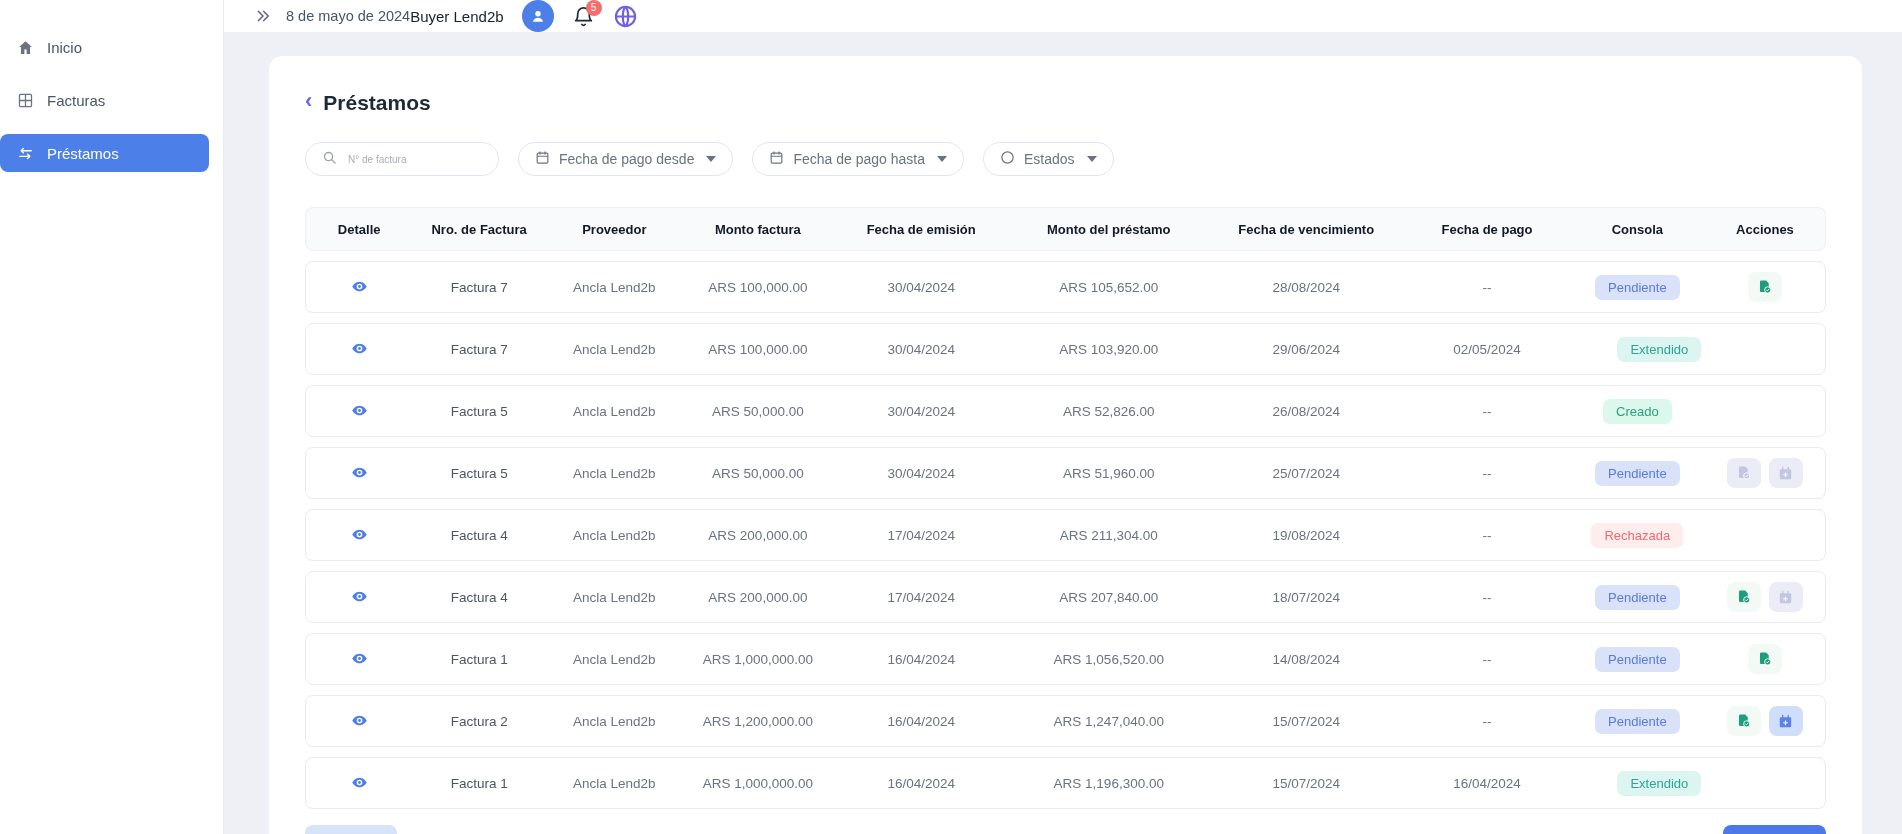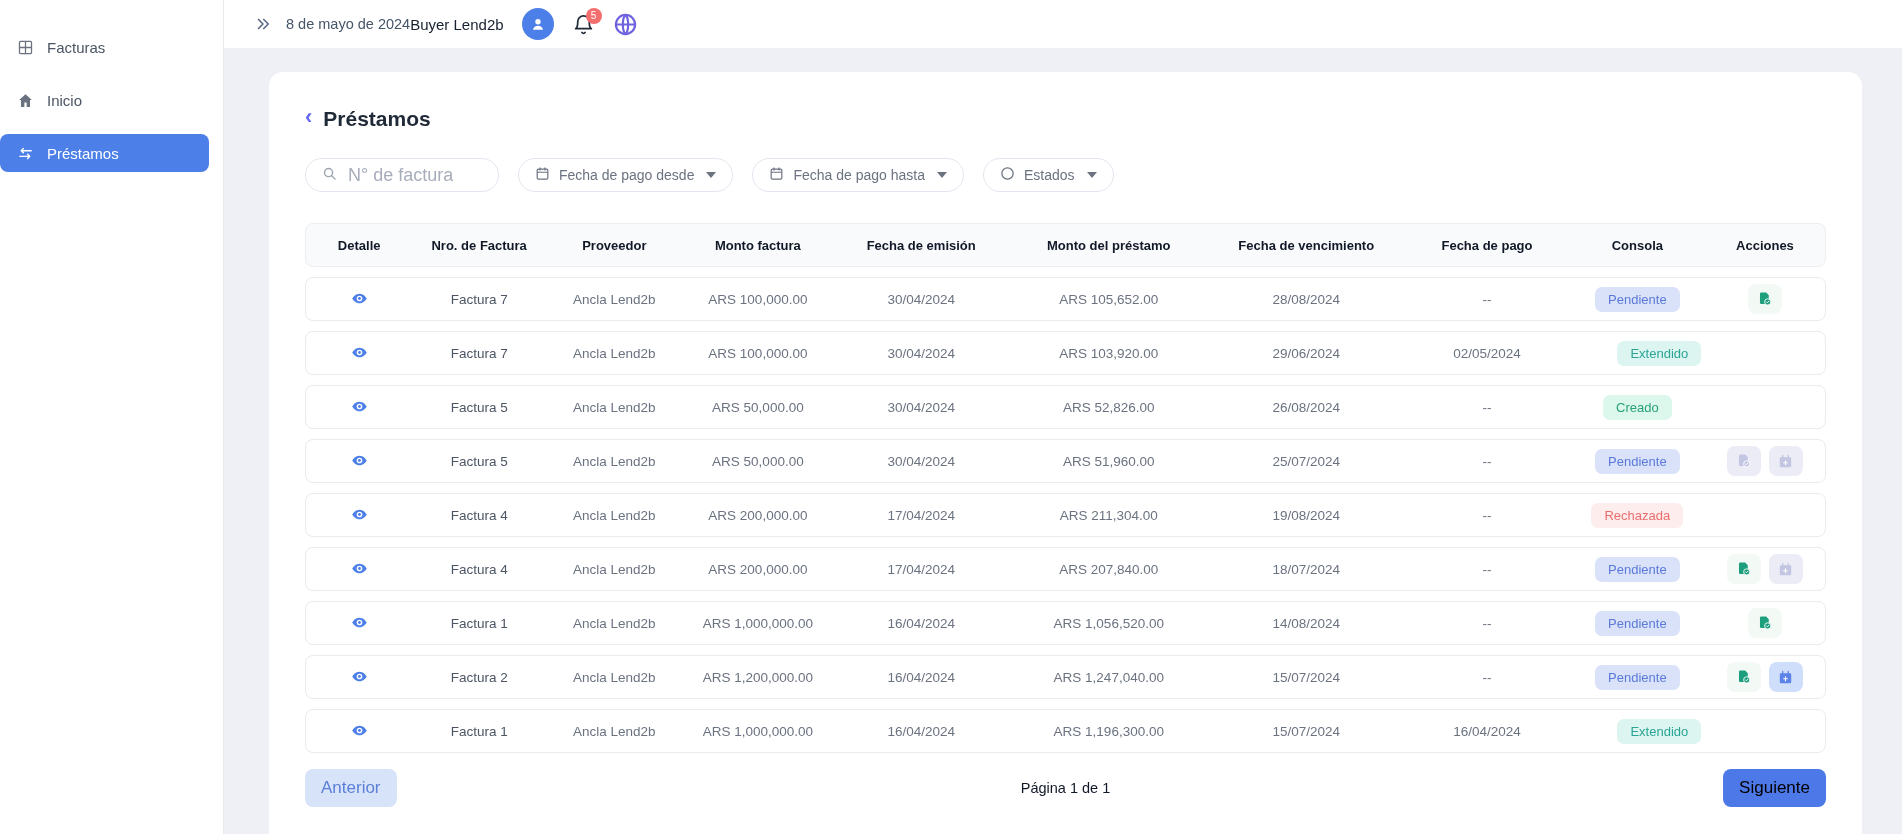--- a/index.html
+++ b/index.html
@@ -46,31 +46,31 @@
 
   .title-row { display:flex; align-items:center; gap:11px; margin:4px 0 27px; }
   .back-chevron { color:#6366f1; font-size:22px; font-weight:700; cursor:pointer; line-height:1; padding-bottom:3px; }
   .page-title { font-size:21px; font-weight:600; color:#1f2937; }
 
   
   .filters { display:flex; gap:19px; margin-bottom:31px; }
   .pill { height:34px; border:1px solid #e3e6ee; border-radius:17px; display:flex; align-items:center;
           gap:9px; padding:0 16px; background:#fff; font-size:14px; color:#6b7280; cursor:pointer; }
   .search-pill { width:194px; cursor:text; }
-  .search-pill input { border:none; outline:none; width:100%; font-size:18px; color:#374151;
+  .search-pill input { border:none; outline:none; width:100%; font-size:10px; color:#374151;
                        font-family:inherit; background:transparent; }
   .search-pill input::placeholder { color:#a7adba; }
   .caret { margin-left:3px; display:flex; }
 
   
   .grid { display:grid; grid-template-columns:7% 8.8% 9% 9.9% 11.6% 13.1% 12.9% 10.9% 8.9% 7.9%;
           align-items:center; }
   .thead { background:#f9fafb; border:1px solid #edeef2; border-radius:8px; height:44px;
            margin-bottom:10px; font-weight:700; font-size:13px; color:#111827; }
-  .trow { background:#fff; border:1px solid #e9ebf1; border-radius:8px; height:44px;
+  .trow { background:#fff; border:1px solid #e9ebf1; border-radius:8px; height:52px;
           margin-bottom:10px; font-size:13.5px; color:#6b7280; }
   .cell { text-align:center; overflow:hidden; white-space:nowrap; }
   .c-factura { color:#4b5563; }
   .eye-btn { background:none; border:none; cursor:pointer; padding:2px; display:inline-flex; }
   .badge { display:inline-block; padding:5px 13px; border-radius:7px; font-size:13px; }
   .badge-pendiente { background:#d9e2f8; color:#5b7ad9; }
   .badge-extendido { background:#dcf5f0; color:#2ba596;margin-left:44px; }
   .badge-creado    { background:#dcf7ec; color:#28a17b; }
   .badge-rechazada { background:#fdeded; color:#ea6d6d; }
   .actions { display:flex; justify-content:center; gap:8px; }
@@ -88,34 +88,34 @@
   .btn-prev { background:#d7e3f8; color:#5c80da; }
   .btn-next { background:#4d79e8; color:#000000; float:right; }
 </style>
 </head>
 <body>
 
 <aside class="sidebar">
   <nav class="nav">
     <div class="nav-item">
       <span class="nicon">
+        <svg viewBox="0 0 24 24" width="17" height="17" fill="#6b7280">
+            <path d="M12 3l9 8.2h-2.6V21h-4.8v-6.2h-3.2V21H5.6v-9.8H3z"></path>
+          </svg>
+      </span>
+      <span>Inicio</span>
+    </div>
+    <div class="nav-item">
+      <span class="nicon">
         <svg viewBox="0 0 24 24" width="17" height="17" fill="none" stroke="#6b7280" stroke-width="1.8">
             <rect x="3.5" y="3.5" width="17" height="17" rx="1.5"></rect>
             <path d="M3.5 12h17M12 3.5v17"></path>
           </svg>
       </span>
       <span>Facturas</span>
-    </div>
-    <div class="nav-item">
-      <span class="nicon">
-        <svg viewBox="0 0 24 24" width="17" height="17" fill="#6b7280">
-            <path d="M12 3l9 8.2h-2.6V21h-4.8v-6.2h-3.2V21H5.6v-9.8H3z"></path>
-          </svg>
-      </span>
-      <span>Inicio</span>
     </div>
     <div class="nav-item active">
       <span class="nicon">
         <svg viewBox="0 0 24 24" width="17" height="17" fill="none" stroke="#fff" stroke-width="2" stroke-linecap="round" stroke-linejoin="round">
             <path d="M20 8H6M9 5L6 8l3 3"></path>
             <path d="M4 16h14M15 13l3 3-3 3"></path>
           </svg>
       </span>
       <span>Préstamos</span>
     </div>

